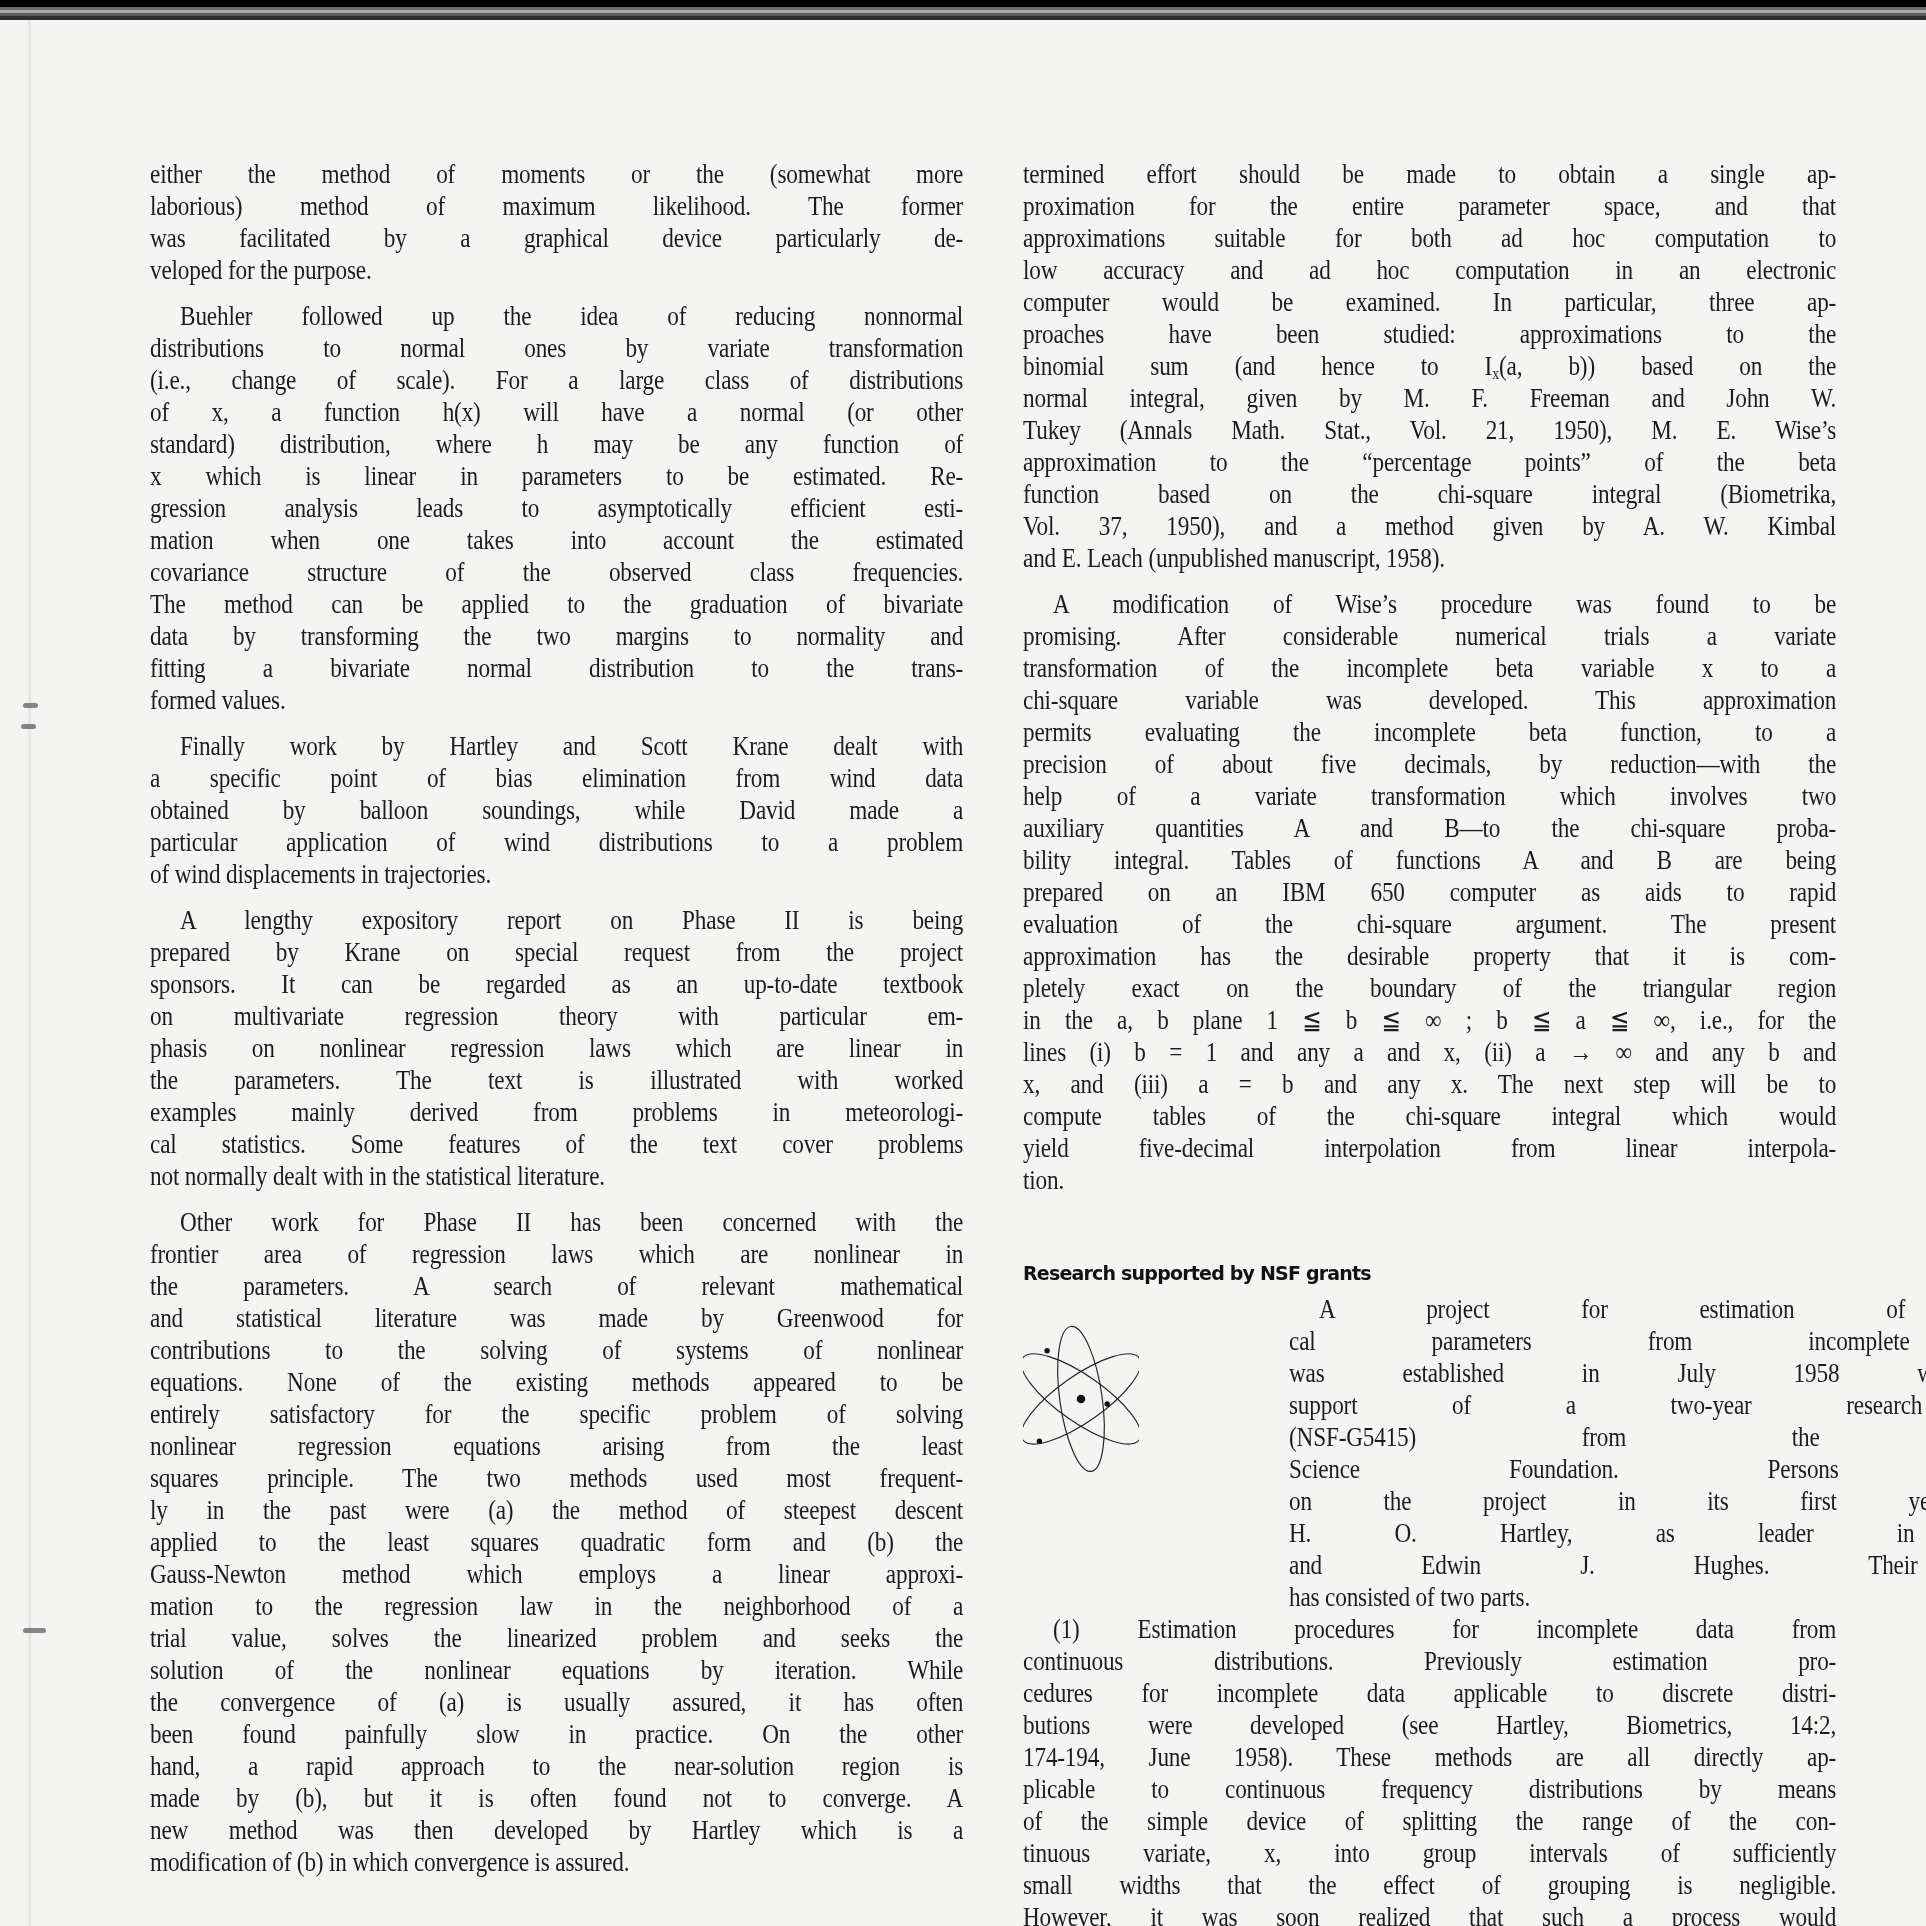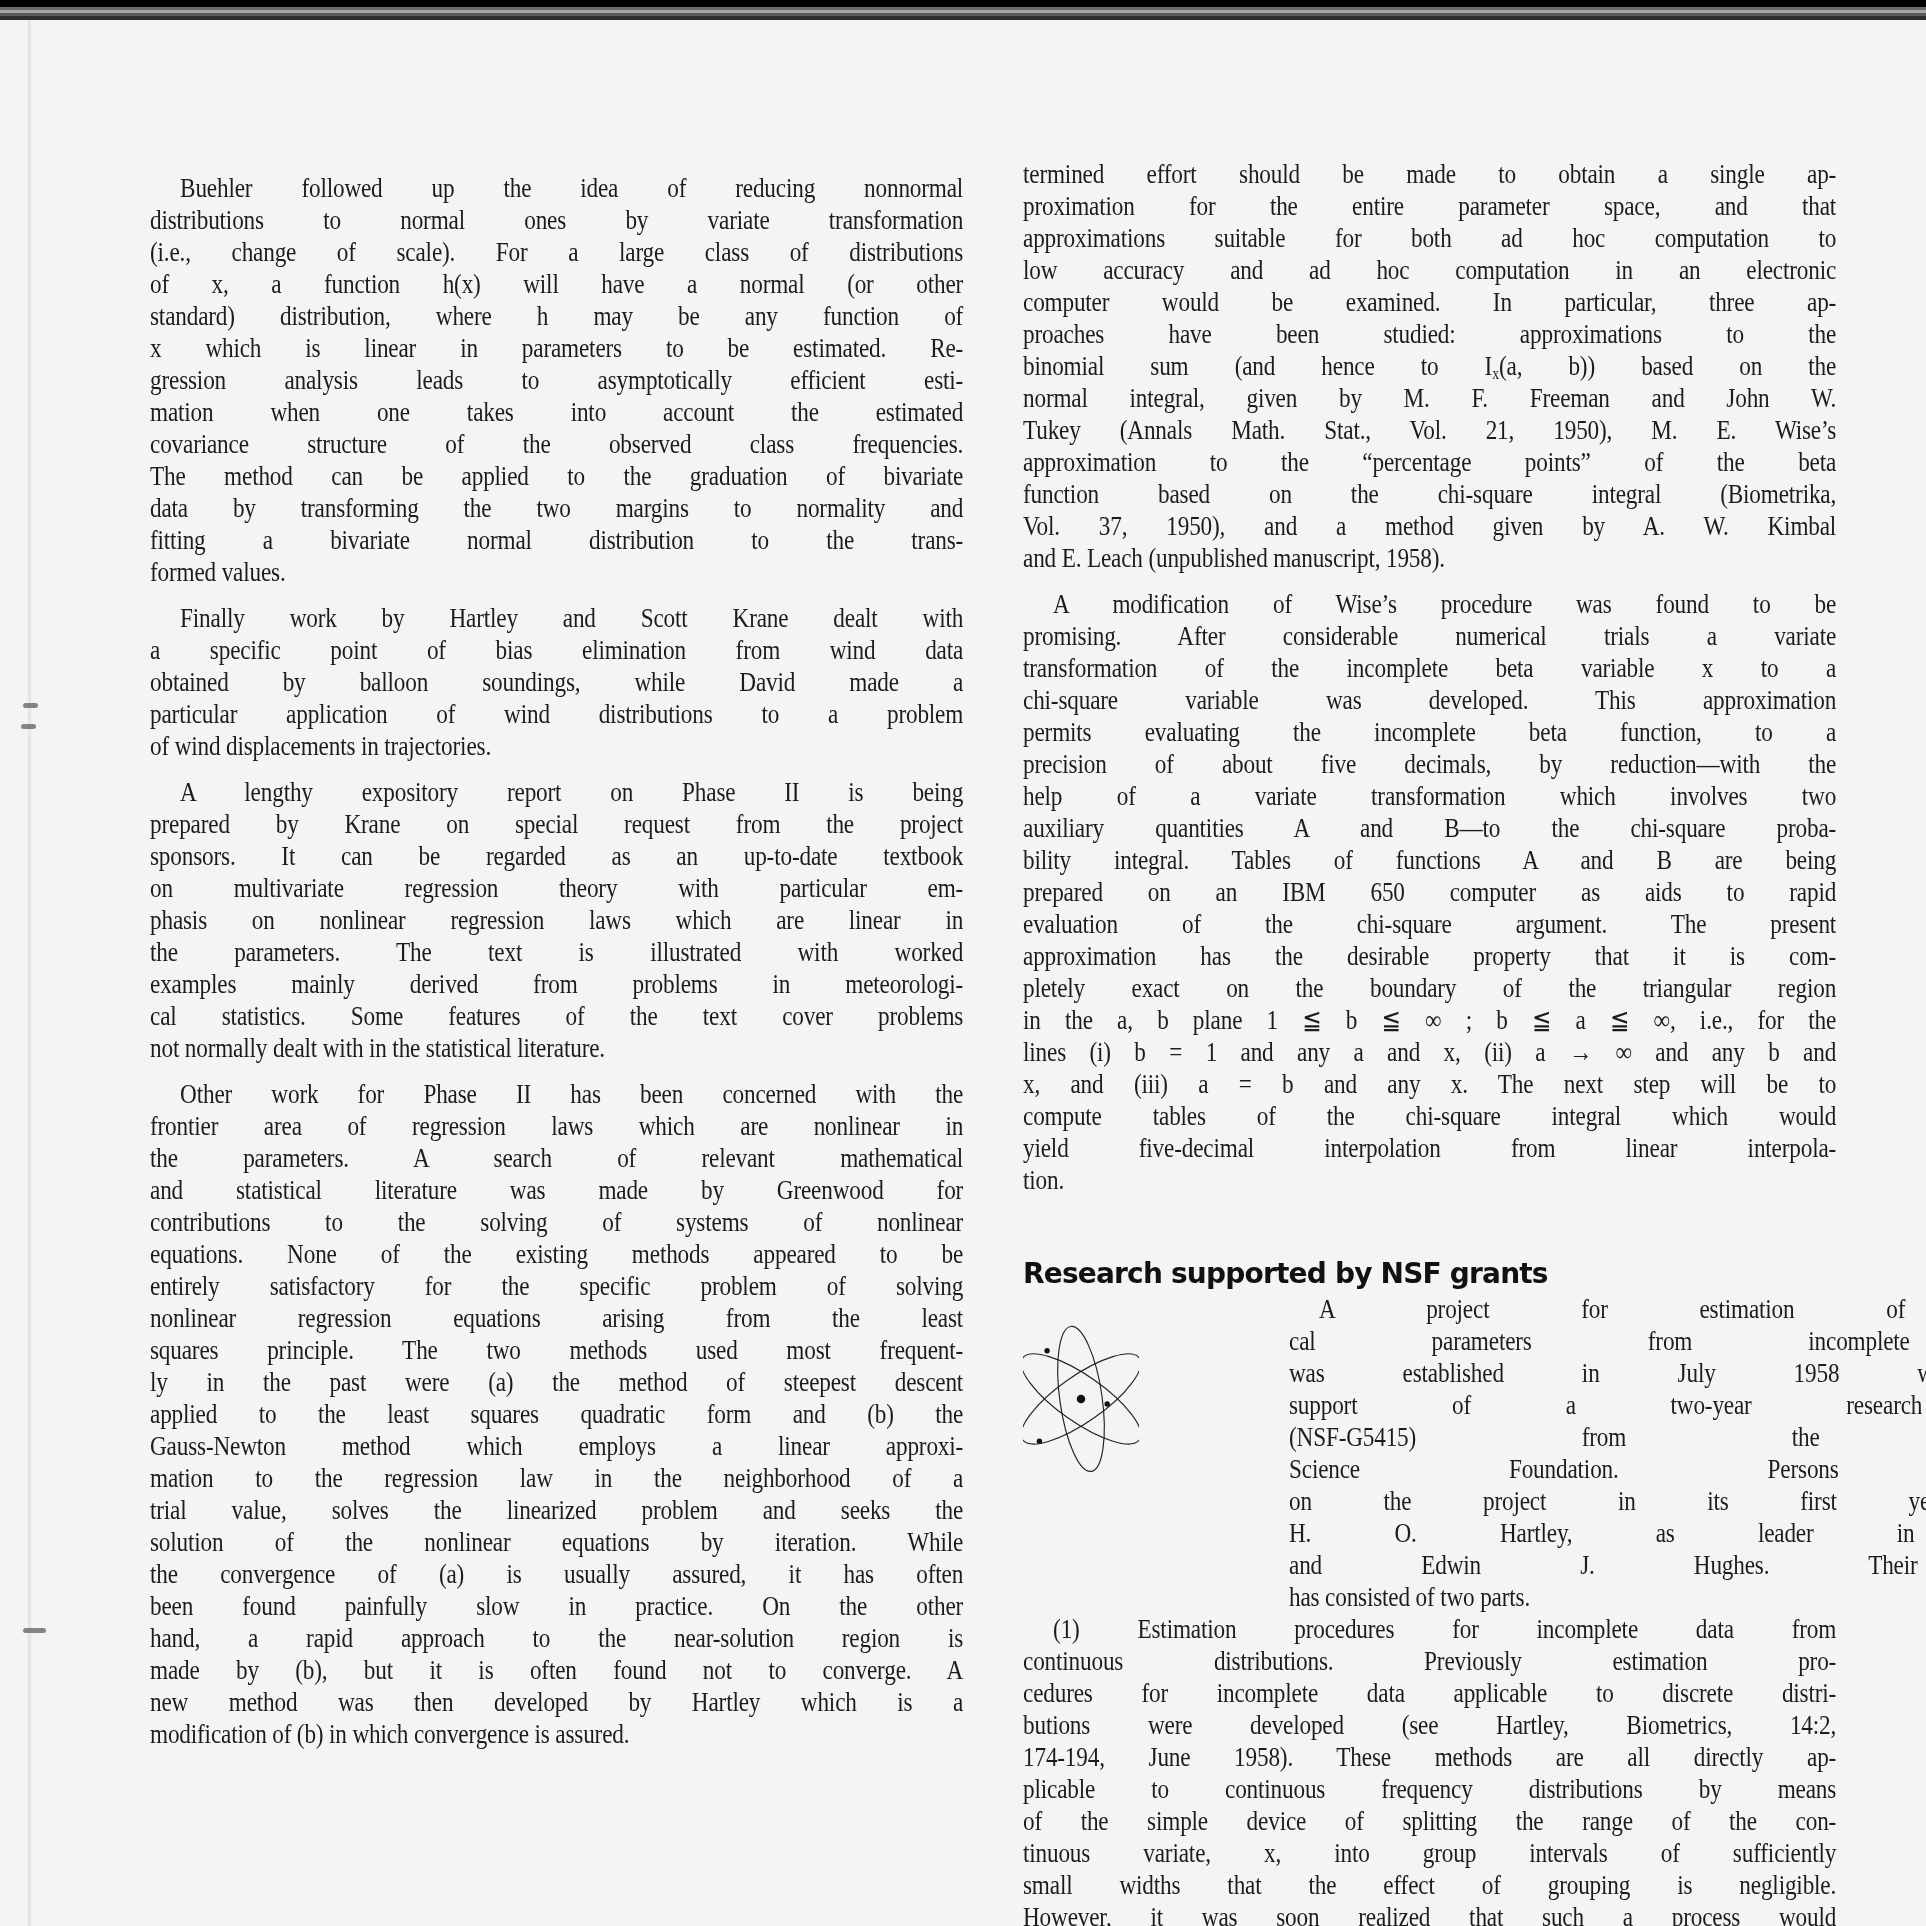--- a/index.html
+++ b/index.html
@@ -25,39 +25,45 @@
     display: block; height: 32px; line-height: 32px; font-size: 27px;
     white-space: nowrap; text-align: justify; text-align-last: justify;
     letter-spacing: -0.2px; transform: scaleX(0.86); transform-origin: left center; width: 116.3%;
   }
   .line.last { text-align-last: left; }
   .line.indent { text-indent: 35px; }
   .gap { height: 14px; }
   .gap-big { height: 58px; }
   .heading {
     font-family: "DejaVu Sans", "Liberation Sans", sans-serif; font-weight: bold;
-    font-size: 28px; height: 39px; line-height: 39px; letter-spacing: -0.8px; color: #111;
+    font-size: 19px; height: 39px; line-height: 39px; letter-spacing: -0.8px; color: #111;
   }
   .wrap-block { position: relative; }
   .atom { position: absolute; left: 0; top: 27px; width: 116px; height: 154px; }
   .wrap-text { margin-left: 266px; }
   .wrap-text .line { width: 164.7%; transform: scaleX(0.86); }
   sub { font-size: 0.6em; vertical-align: -0.25em; line-height: 0; }
 </style>
 </head>
 <body>
 
 <div class="top-edge"></div>
 <div class="binding-shadow"></div>
 <div class="margin-mark" style="left:23px;top:703px;"></div>
 <div class="margin-mark" style="left:21px;top:724px;"></div>
 <div class="margin-mark" style="left:23px;top:1628px;width:23px;"></div>
 
 <div class="column col-left">
   <div id="left-paras">
+      <div>
+        <span class="line">either the method of moments or the (somewhat more</span>
+        <span class="line">laborious) method of maximum likelihood. The former</span>
+        <span class="line">was facilitated by a graphical device particularly de-</span>
+        <span class="line last">veloped for the purpose.</span>
+      </div>
       <div class="gap"></div>
       <div>
         <span class="line indent">Buehler followed up the idea of reducing nonnormal</span>
         <span class="line">distributions to normal ones by variate transformation</span>
         <span class="line">(i.e., change of scale). For a large class of distributions</span>
         <span class="line">of x, a function h(x) will have a normal (or other</span>
         <span class="line">standard) distribution, where h may be any function of</span>
         <span class="line">x which is linear in parameters to be estimated. Re-</span>
         <span class="line">gression analysis leads to asymptotically efficient esti-</span>
         <span class="line">mation when one takes into account the estimated</span>

